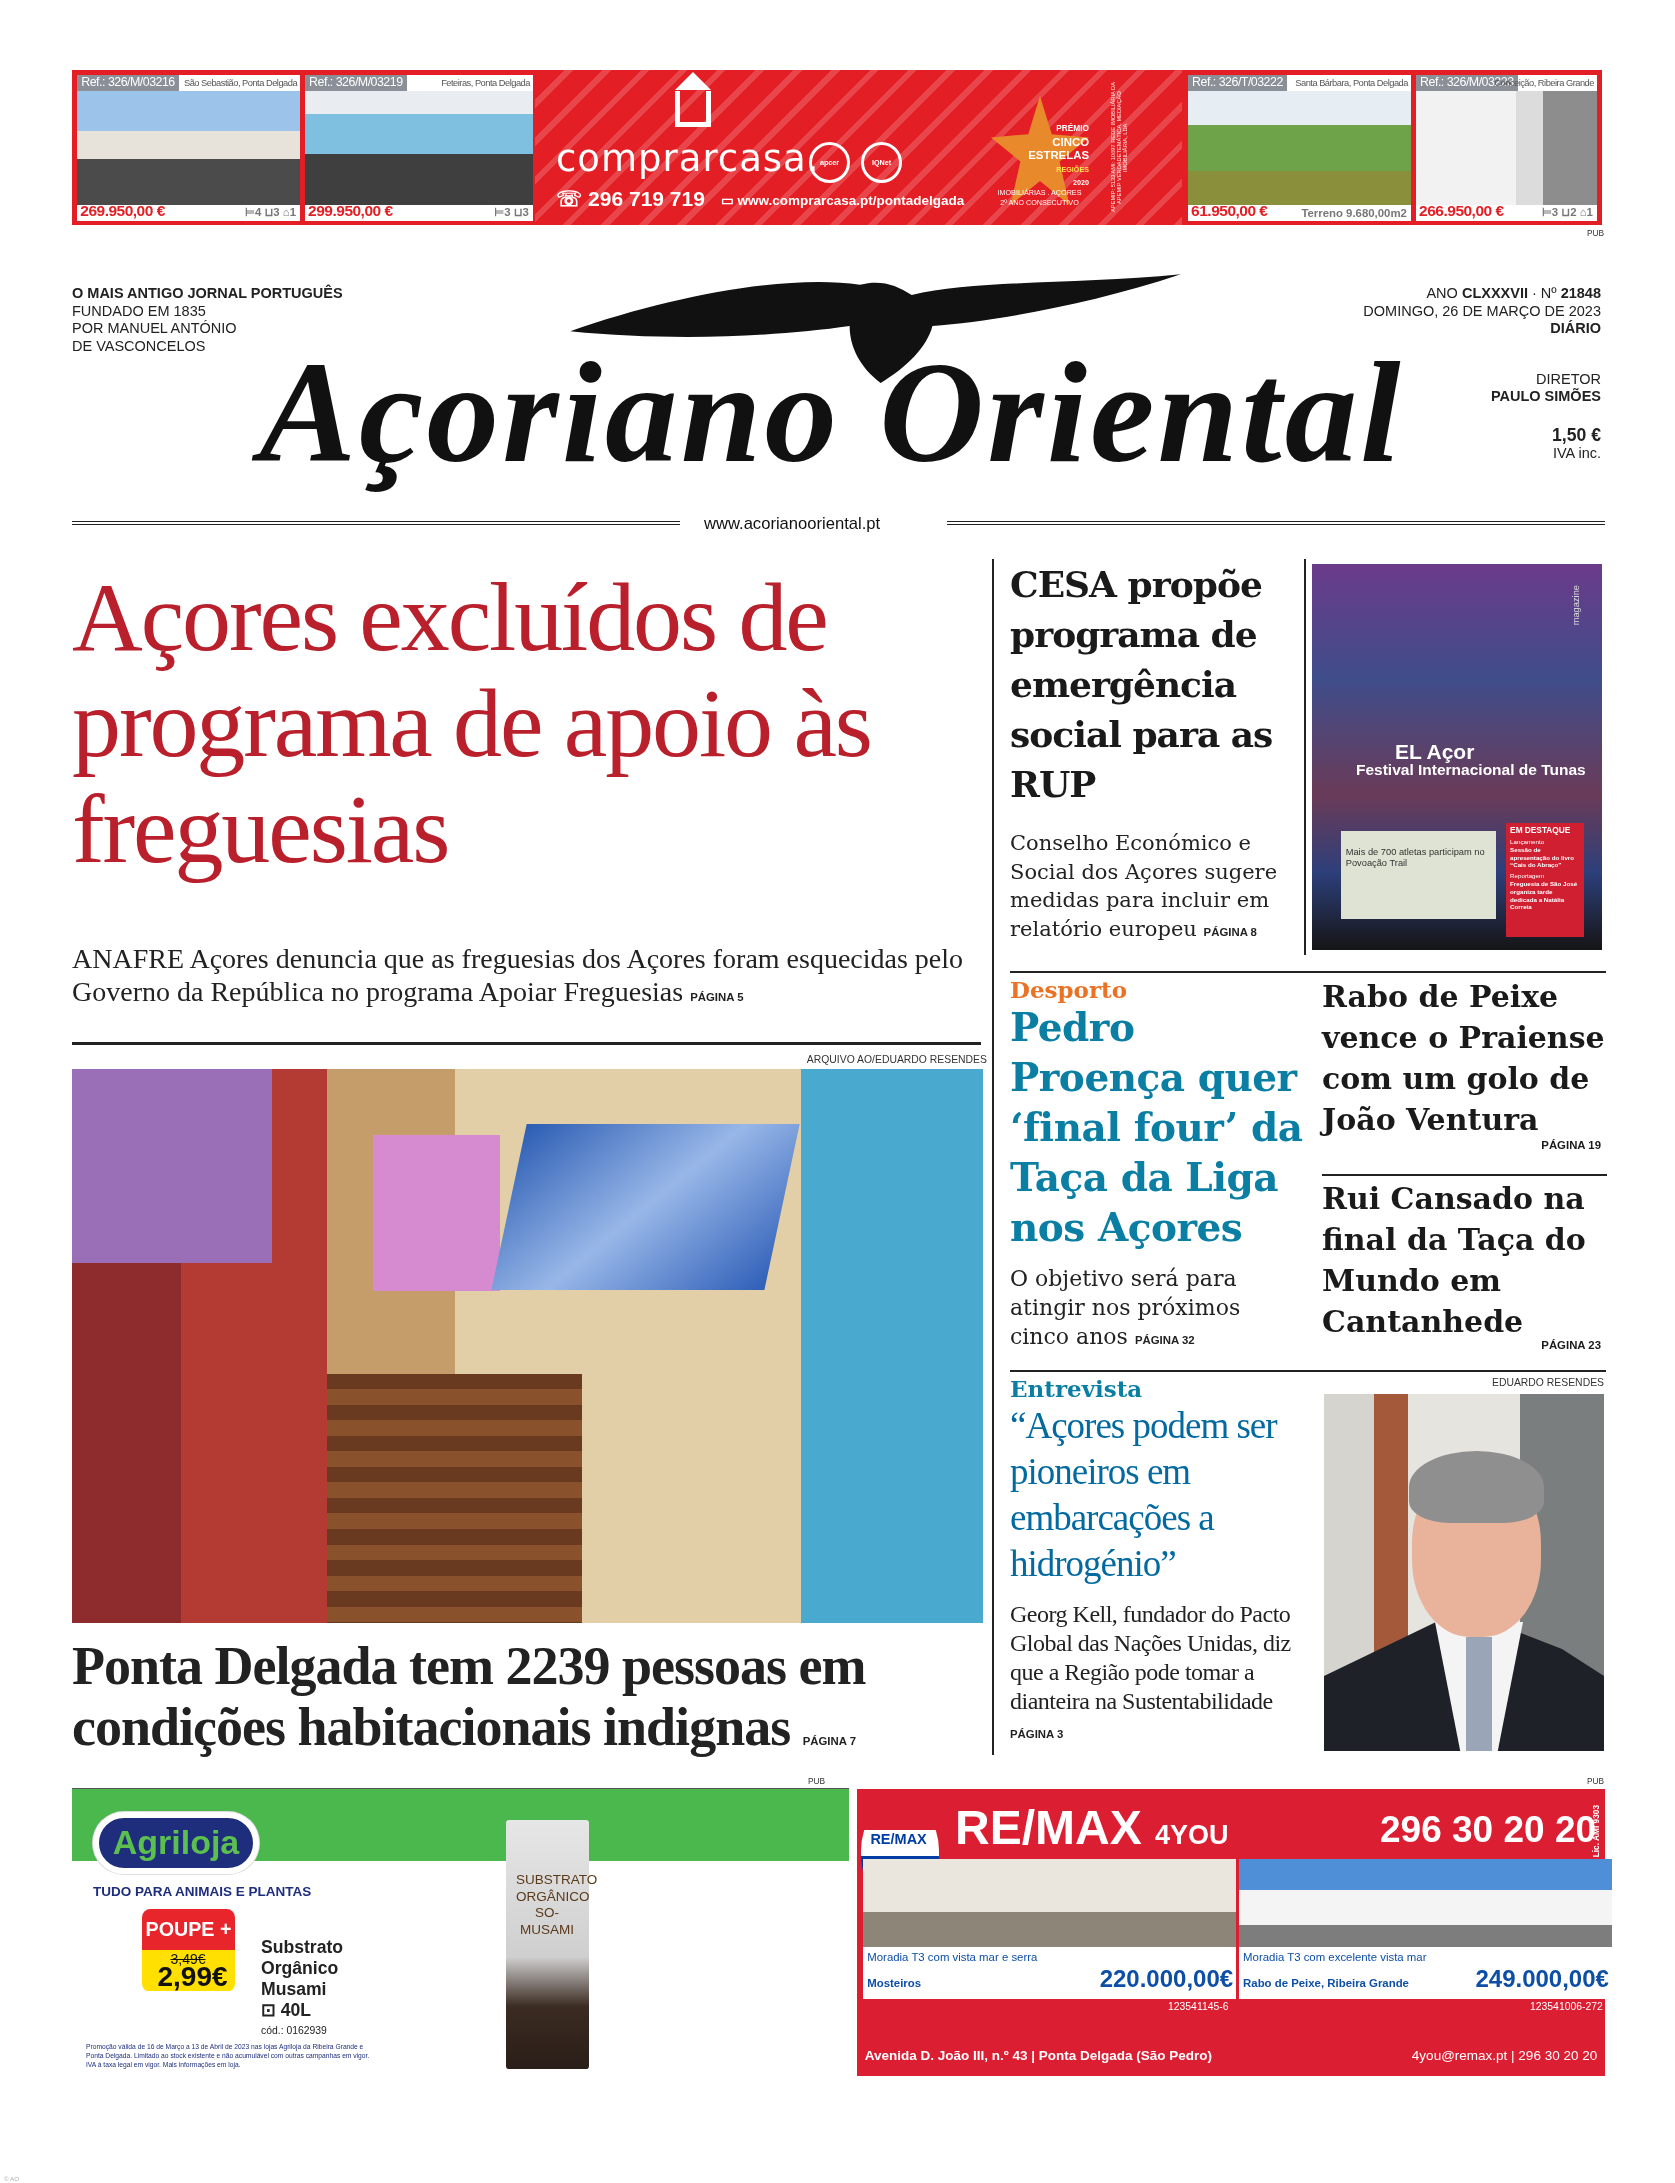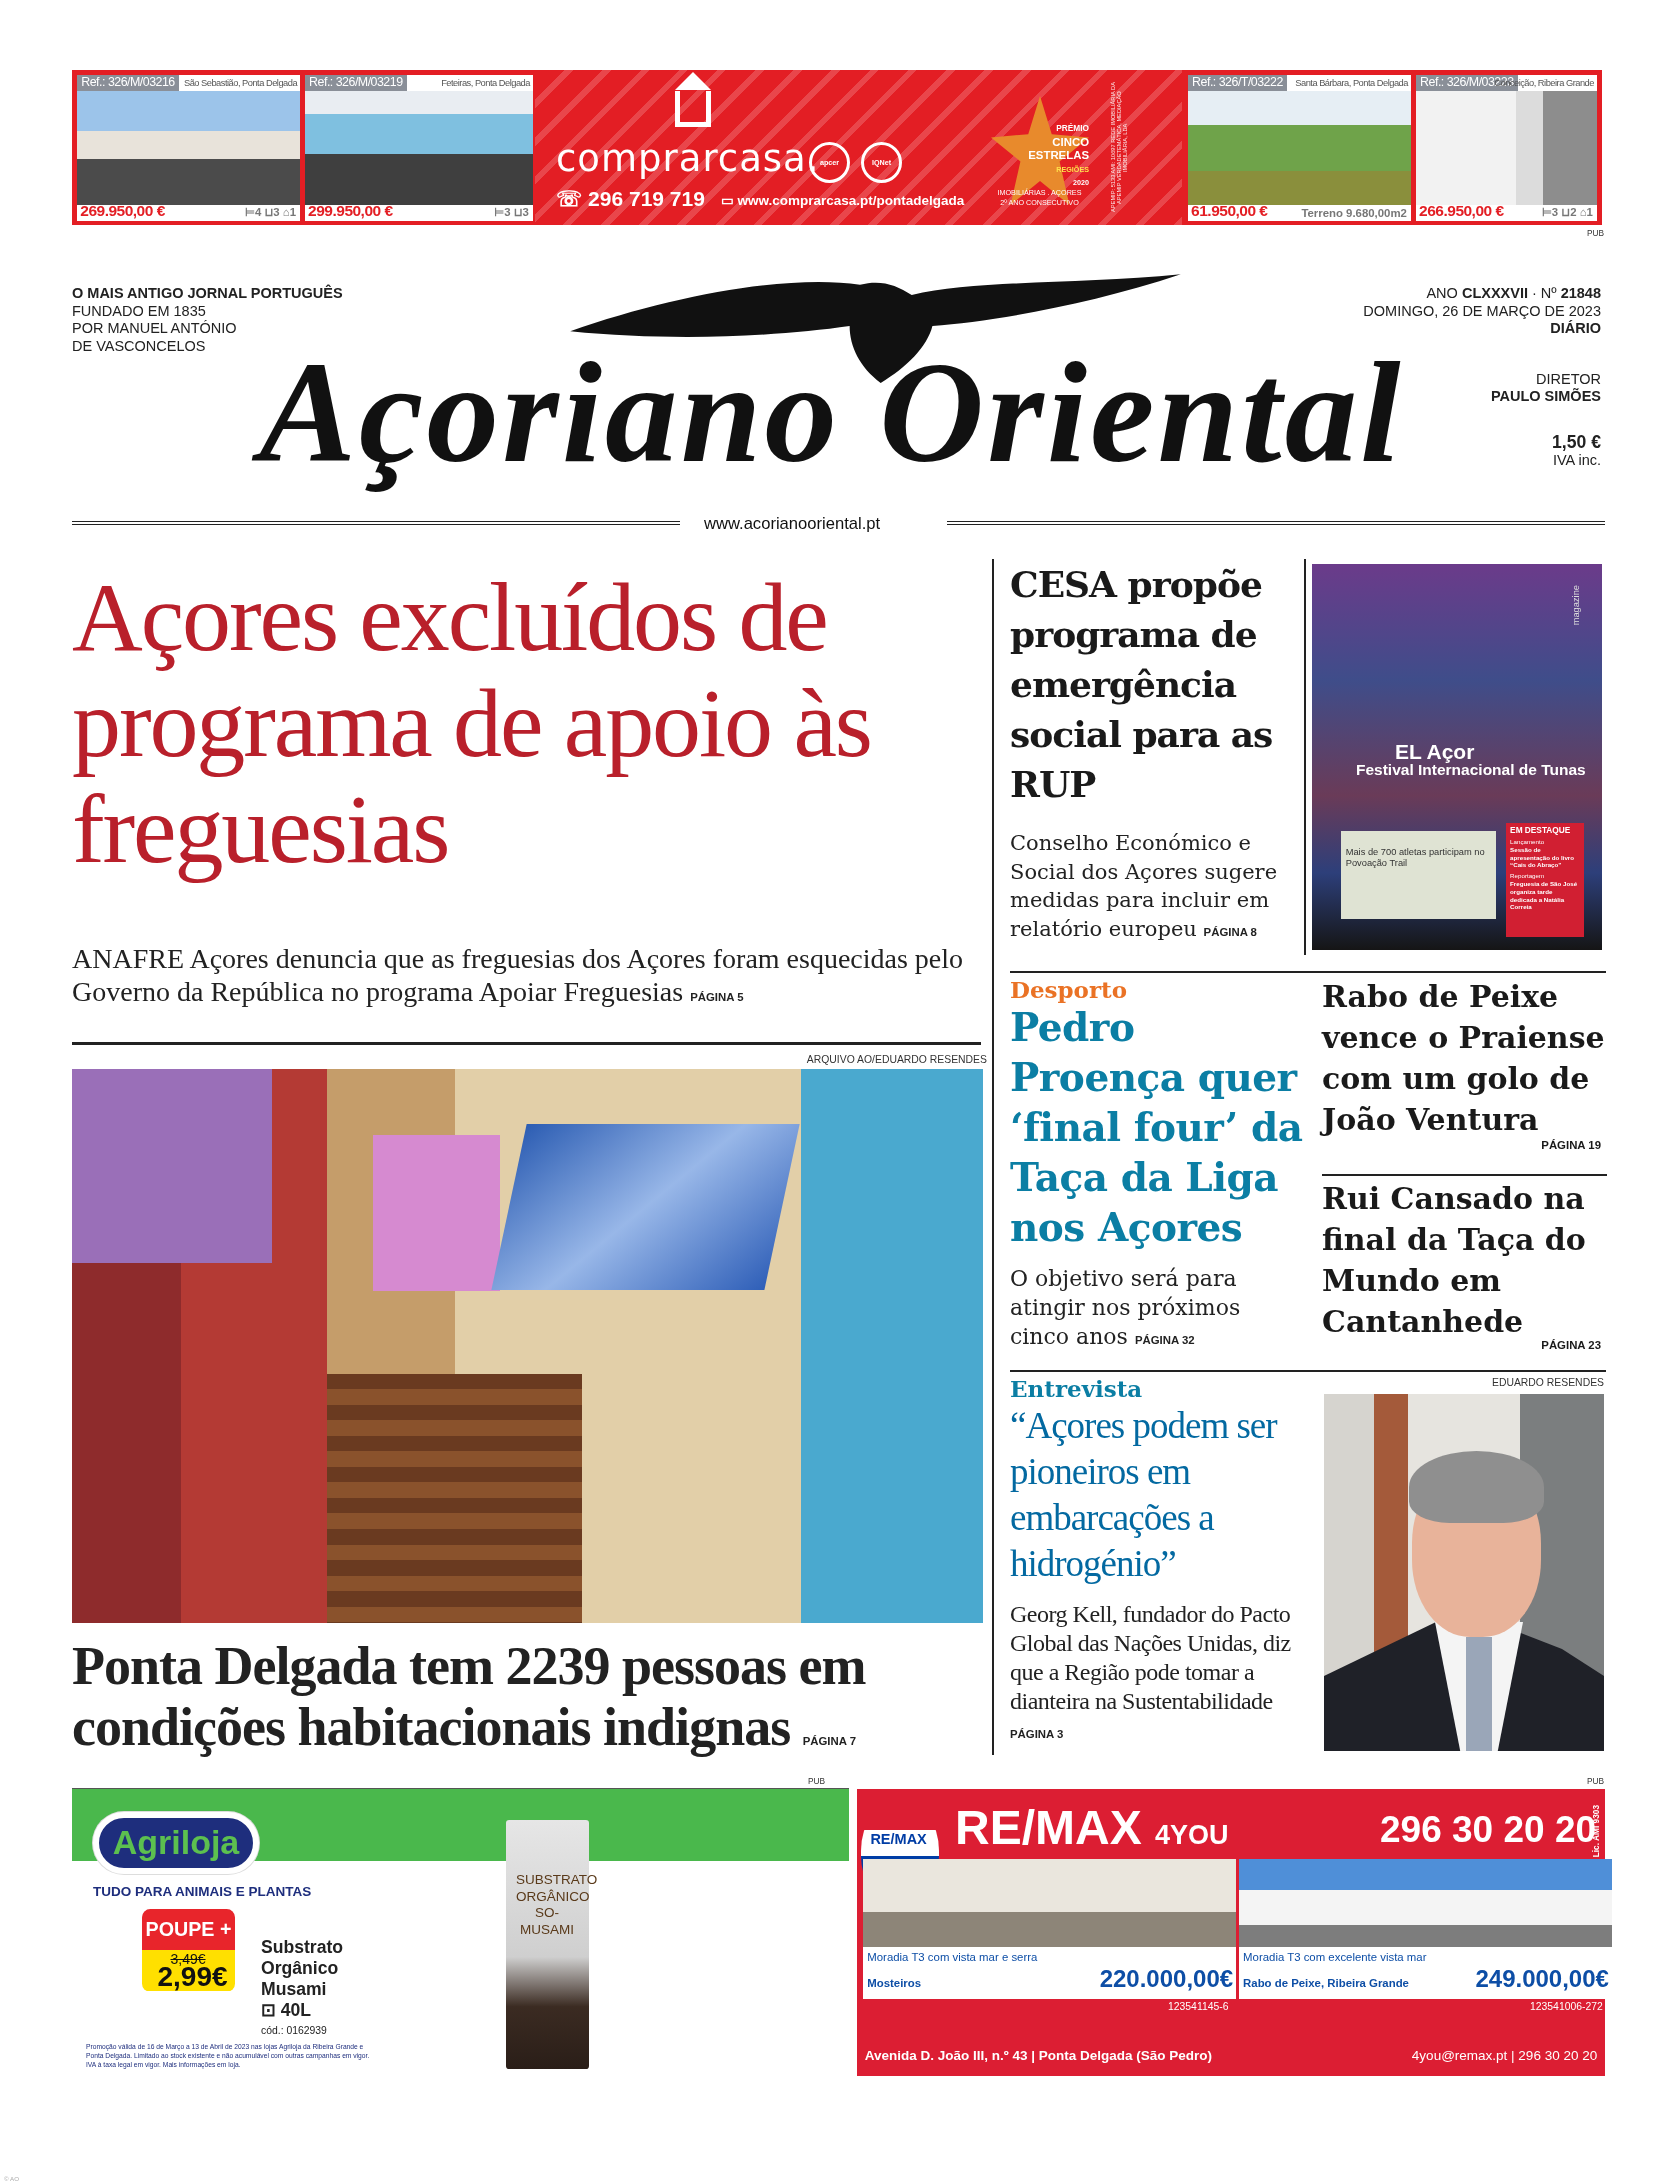--- a/index.html
+++ b/index.html
@@ -183,21 +183,21 @@
 <svg id="eagle" class="abs" viewBox="0 0 1180 230">
   <path d="M0,130 C200,60 420,20 560,40 C600,30 630,40 660,60 C780,30 980,40 1180,20 C1000,80 820,110 700,120 C690,160 650,200 600,230 C560,200 540,160 540,120 C400,140 200,150 0,130 Z" fill="#111"></path>
 </svg>
 <div id="logo" class="abs">Açoriano Oriental</div>
 <div id="mast-right" class="abs cond">
   <div><span>ANO </span><b>CLXXXVII</b><span> · Nº </span><b>21848</b></div>
   <div>DOMINGO, 26 DE MARÇO DE 2023</div>
   <div style="font-weight:bold">DIÁRIO</div>
   <div style="margin-top:33px">DIRETOR</div>
   <div style="font-weight:bold">PAULO SIMÕES</div>
-  <div style="margin-top:28px;font-weight:bold;font-size:17.6px">1,50 €</div>
+  <div style="margin-top:21px;font-weight:bold;font-size:17.6px">1,50 €</div>
   <div>IVA inc.</div>
 </div>
 <div id="url-row" class="abs">
   <div class="line" style="left:0;width:608px"></div>
   <div id="url-text" class="cond">www.acorianooriental.pt</div>
   <div class="line" style="left:875px;width:658px"></div>
 </div>
 
 <div id="main-head" class="abs">Açores excluídos de programa de apoio às freguesias</div>
 <div id="main-deck" class="abs"><span>ANAFRE Açores denuncia que as freguesias dos Açores foram esquecidas pelo Governo da República no programa Apoiar Freguesias </span><span class="pg">PÁGINA 5</span></div>

